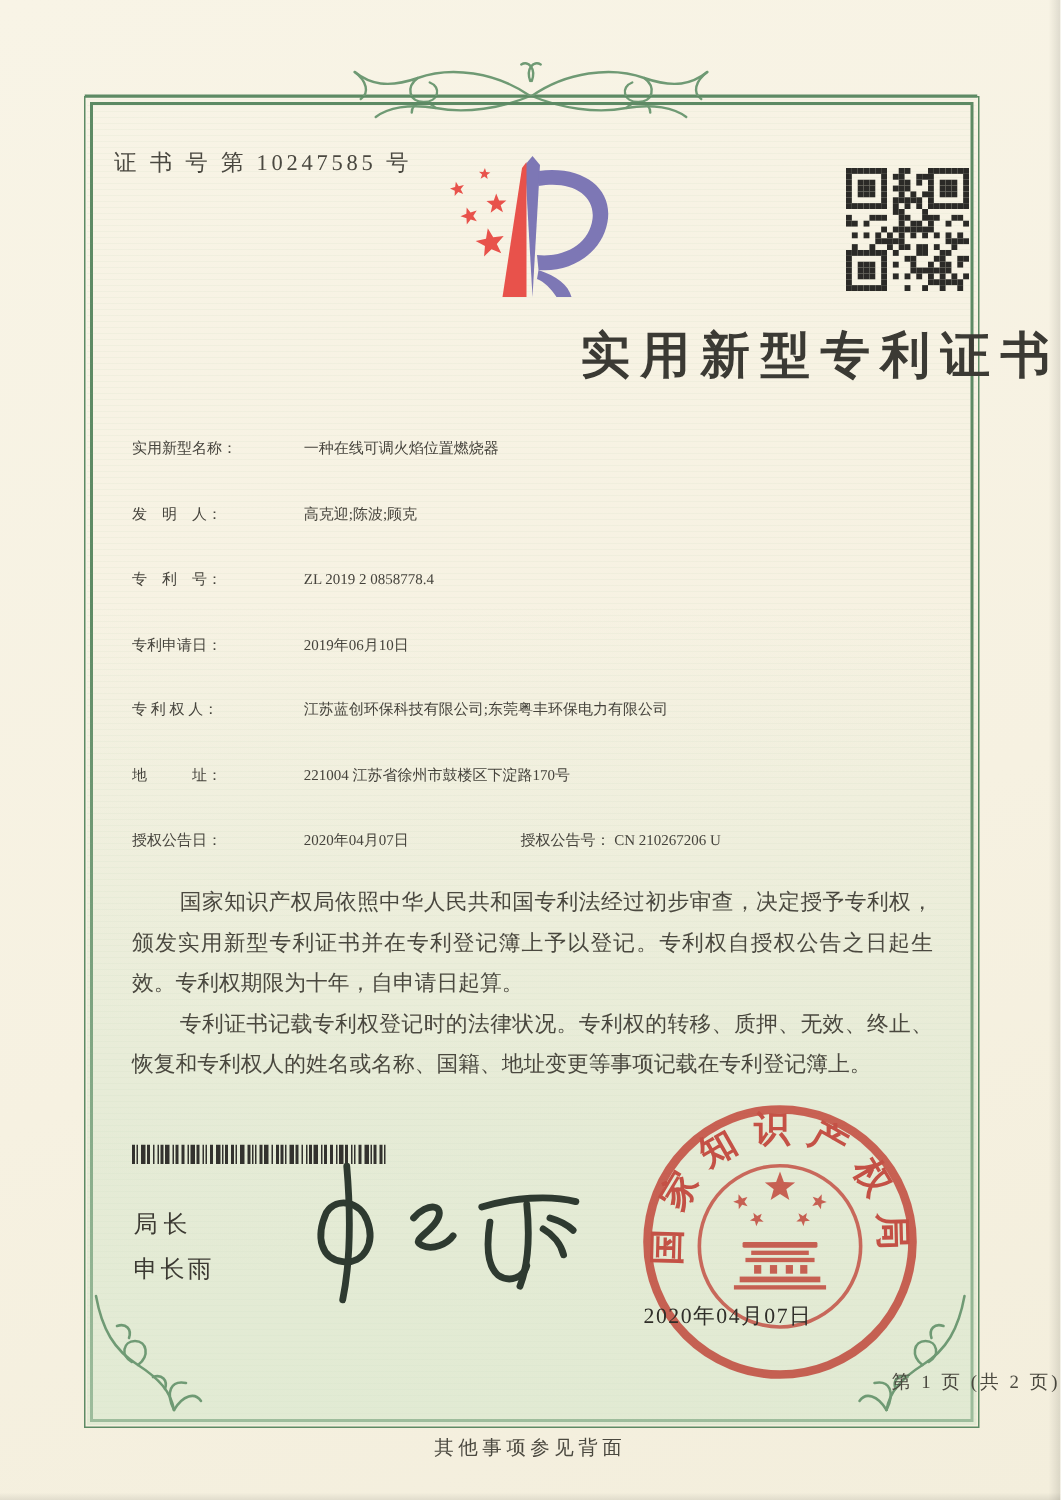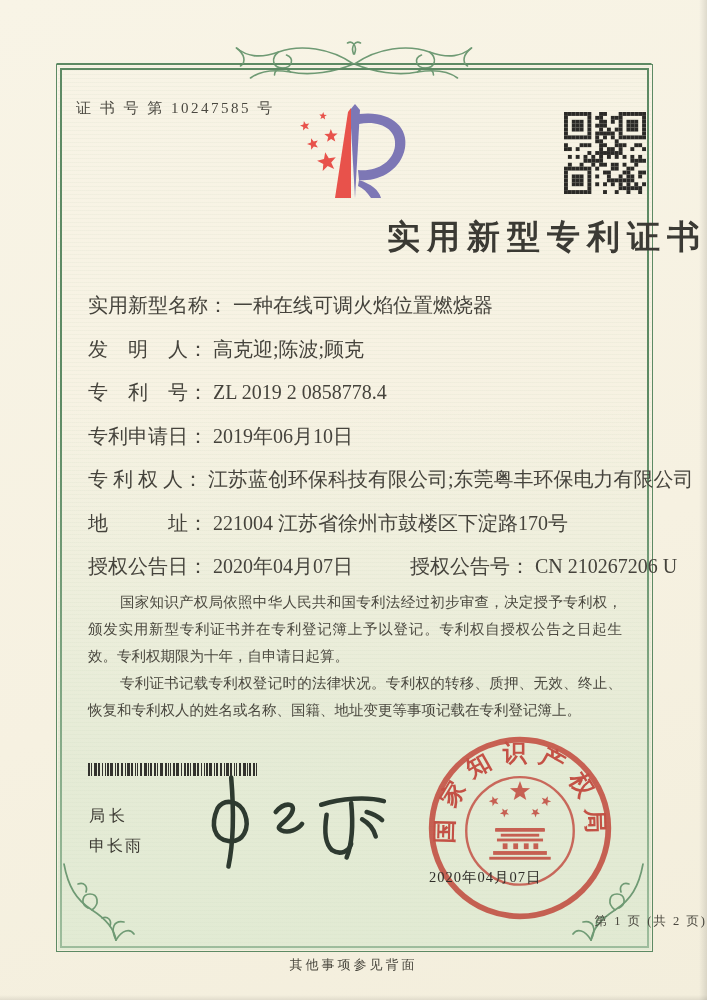--- a/index.html
+++ b/index.html
@@ -31,25 +31,25 @@
   .corner-bl{left:60px;bottom:58px;transform:scaleX(-1);}
 
   .cert-number{position:absolute;left:76px;top:99px;font-size:15px;letter-spacing:2.5px;color:#4a4840;}
 
   .logo{position:absolute;left:293px;top:100px;}
   .qr{position:absolute;left:564px;top:112px;}
 
   .title{position:absolute;left:0;width:707px;top:215px;text-align:right;
     font-size:33px;font-weight:bold;letter-spacing:7px;color:#3b3a34;}
 
-  .fields{position:absolute;left:88px;top:292px;width:536px;font-size:20px;}
+  .fields{position:absolute;left:88px;top:292px;width:536px;font-size:10px;}
   .field-row{height:43.5px;white-space:nowrap;}
   .field-label{display:inline-block;min-width:112px;color:#45433c;}
   .field-value{color:#45433c;}
-  .grant-second{margin-left:52px;font-family:Liberation Serif, serif;}
+  .grant-second{margin-left:72px;font-family:Liberation Serif, serif;}
 
   .paragraphs{position:absolute;left:88px;top:589px;width:534px;
     font-size:14.5px;line-height:27px;text-align:justify;color:#4a483f;}
   .paragraphs p{margin:0;text-indent:2.2em;}
 
   .barcode{position:absolute;left:88px;top:763px;width:174px;height:13px;}
 
   .signer-title{position:absolute;left:89px;top:806px;font-size:16px;letter-spacing:4px;
     font-family:"Liberation Sans","DejaVu Sans",sans-serif;color:#3c3a33;}
   .signer-name{position:absolute;left:89px;top:836px;font-size:16px;letter-spacing:2px;

